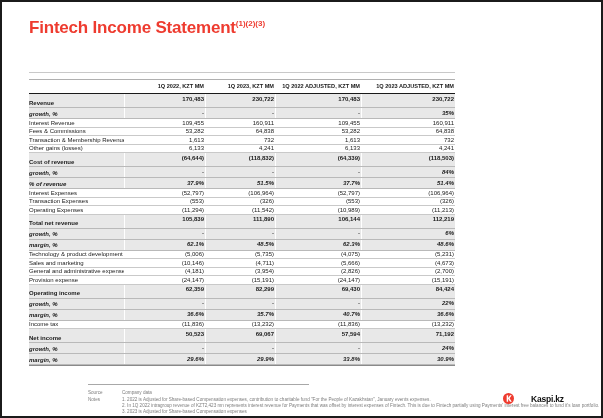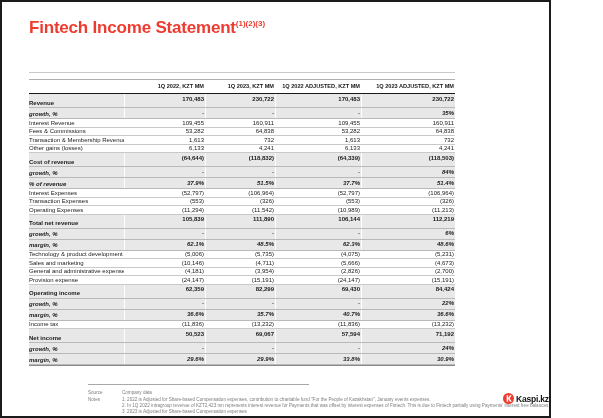--- a/index.html
+++ b/index.html
@@ -1,17 +1,17 @@
 <!DOCTYPE html>
 <html><head>
 <meta charset="utf-8">
 <style>
   html,body{margin:0;padding:0;background:#fff;}
   .page{
-    position:relative; width:551px; height:418px; box-sizing:border-box;
+    position:relative; width:603px; height:418px; box-sizing:border-box;
     background:#ffffff; border:2px solid #1b1b1b; overflow:hidden;
     font-family:"Liberation Sans", sans-serif; color:#1a1a1a;
   }
   
   .title{
     position:absolute; left:27px; top:17px; font-size:17px; font-weight:bold;
     color:#EE3B2F; letter-spacing:-0.2px; line-height:1;
   }
   .title sup{font-size:8px; font-weight:bold; vertical-align:7px; letter-spacing:0;}
   .title-rule{position:absolute; left:27px; top:70px; width:426px; height:1px; background:#c9c9c9;}
@@ -43,21 +43,21 @@
   .footer-rule{position:absolute; left:86px; top:382px; width:221px; height:1px; background:#a8a8a8;}
   .source-row{position:absolute; left:86px; top:388px; display:flex; font-size:4.6px;
               line-height:1.1; color:#7d7d7d;}
   .flabel{width:34px; flex:none;}
   .notes-row{position:absolute; left:86px; top:395px; display:flex; font-size:4.6px;
              line-height:1.1; color:#7d7d7d; width:505px;}
   .notes{display:flex; flex-direction:column; gap:0.8px;}
   .note{white-space:nowrap; overflow:hidden;}
 
   
-  .logo{position:absolute; left:501px; top:391px; display:flex; align-items:center; gap:2px;}
+  .logo{position:absolute; left:501px; top:391px; display:flex; align-items:center; gap:17px;}
   .logo-icon{width:11px; height:11px; flex:none; display:block;}
   .logo-text{font-size:8.5px; font-weight:bold; color:#111; letter-spacing:-0.2px;}
 </style>
 </head>
 <body>
 
 <div class="page">
 
   <div class="title"><span>Fintech Income Statement</span><sup>(1)(2)(3)</sup></div>
 

